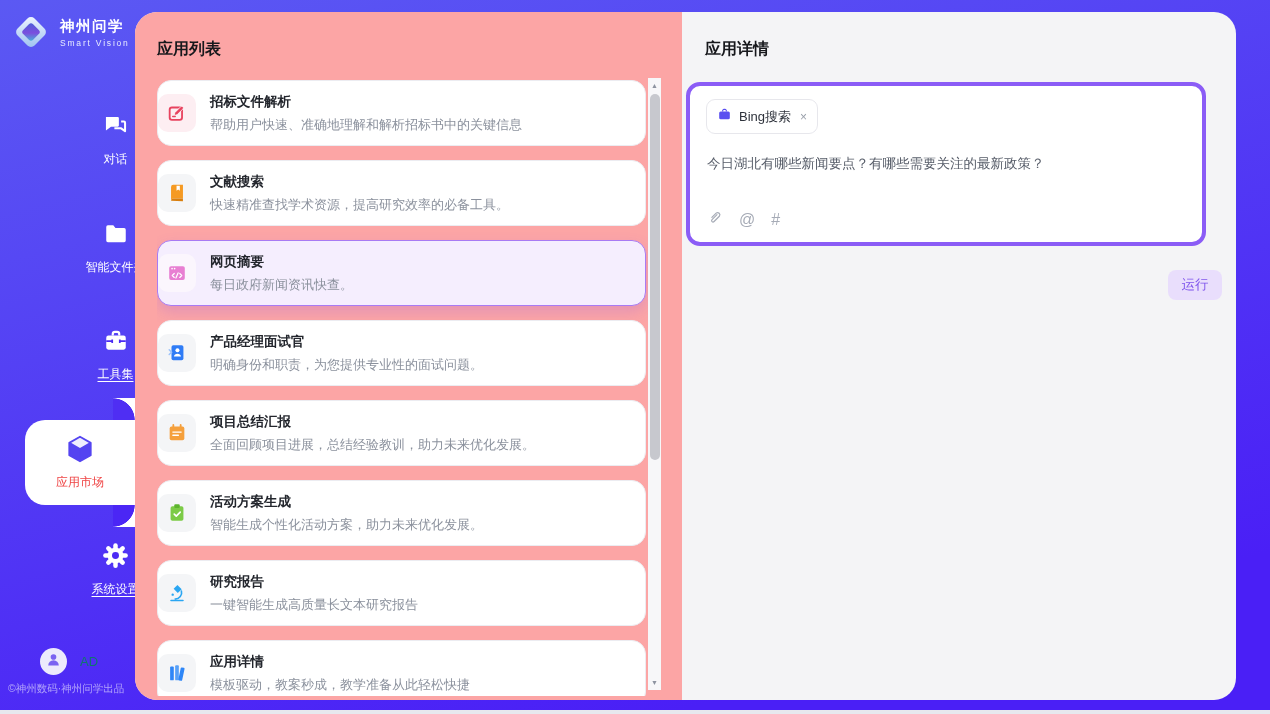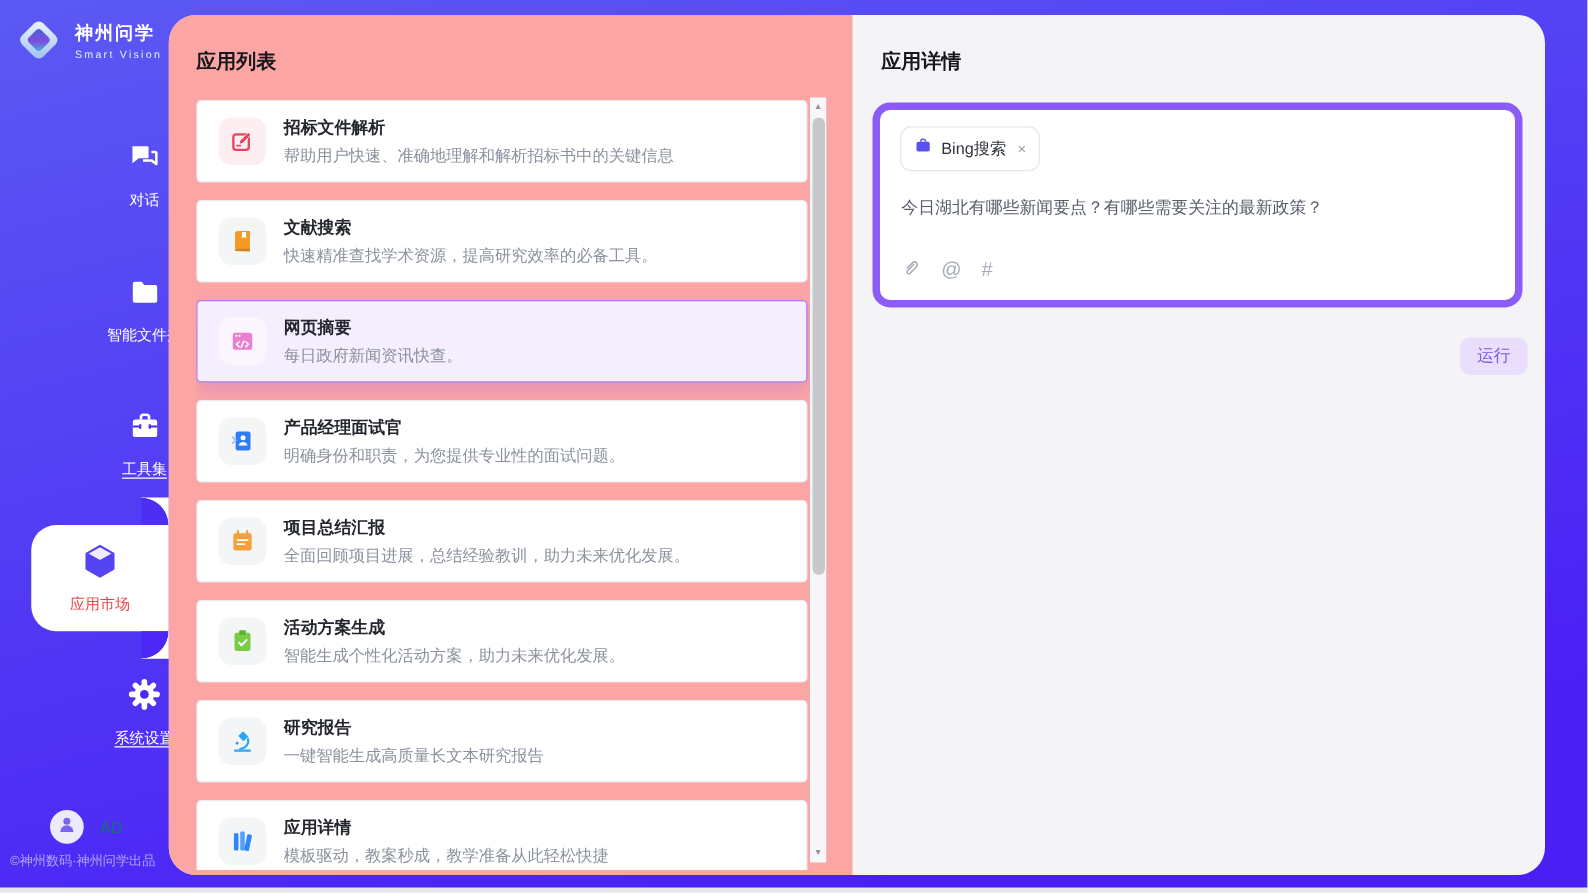--- a/index.html
+++ b/index.html
@@ -40,42 +40,42 @@
   .sidebar-footer{position:absolute;left:8px;top:682px;color:rgba(255,255,255,.55);
     font-size:10.5px;white-space:nowrap;}
   
   .content{position:absolute;left:135px;top:12px;width:1101px;height:688px;
     border-radius:22px;overflow:hidden;background:#f4f4f6;}
   .left-panel{position:absolute;left:0;top:0;width:547px;height:688px;background:#fca5a5;}
   .panel-title{font-size:16px;font-weight:700;color:#17181c;}
   .left-panel .panel-title{position:absolute;left:22px;top:27px;}
   .card-list{position:absolute;left:22px;top:68px;width:491px;height:616px;overflow:hidden;}
   .card{position:absolute;left:0;width:489px;height:66px;background:#fff;
-    border:1px solid #ececf1;border-radius:4px;display:flex;align-items:center;gap:14px;
-    padding-left:17px;box-sizing:border-box;cursor:pointer;}
+    border:1px solid #ececf1;border-radius:14px;display:flex;align-items:center;gap:14px;
+    box-sizing:border-box;cursor:pointer;}
   .c0{top:0}.c1{top:80px}.c2{top:160px}.c3{top:240px}.c4{top:320px}.c5{top:400px}.c6{top:480px}.c7{top:560px}
   .card.selected{background:#f5eefe;border:1.5px solid #a87bf3;box-shadow:0 6px 14px rgba(140,85,235,.22);}
   .card-icon{width:38px;height:38px;border-radius:10px;background:#f4f5f7;display:flex;
     align-items:center;justify-content:center;flex:none;}
   .bg-pink{background:#fdeef2;}
   .bg-lilac{background:#fbf6fd;}
   .card-text .t{font-size:13.5px;font-weight:700;color:#23262d;margin-bottom:5px;}
   .card-text .d{font-size:13px;color:#8b919d;}
   
   .scrollbar{position:absolute;left:513px;top:66px;width:13px;height:612px;background:#f7f7f9;}
   .sb-arrow{position:absolute;left:0;width:13px;height:13px;color:#8d93a0;font-size:7px;
     display:flex;align-items:center;justify-content:center;cursor:pointer;}
   .sb-up{top:1px}.sb-down{bottom:1px}
   .sb-thumb{position:absolute;left:1.5px;top:16px;width:10px;height:366px;background:#c7c8ce;
     border-radius:5px;cursor:grab;}
   
   .right-panel{position:absolute;left:547px;top:0;width:554px;height:688px;}
   .right-panel .panel-title{position:absolute;left:23px;top:27px;}
-  .input-card{position:absolute;left:16px;top:70px;width:520px;height:164px;background:#fff;
-    border:6px solid #8b5cf6;border-radius:14px;box-sizing:border-box;}
+  .input-card{position:absolute;left:4px;top:70px;width:520px;height:164px;background:#fff;
+    border:4px solid #8b5cf6;border-radius:14px;box-sizing:border-box;}
   .tool-tag{position:absolute;left:16px;top:13px;display:inline-flex;align-items:center;gap:7px;
     padding:7px 10px;border:1px solid #e7e7ec;border-radius:9px;background:#fff;}
   .tool-tag .lbl{font-size:13px;color:#2e323b;}
   .tag-close{color:#9aa0ab;font-size:12px;margin-left:2px;cursor:pointer;}
   .query{position:absolute;left:17px;top:68px;width:485px;font-size:13.5px;color:#565c68;
     line-height:1.5;cursor:text;}
   .composer-icons{position:absolute;left:16px;bottom:12px;display:flex;gap:16px;
     align-items:center;color:#a6abb6;}
   .comp-glyph{font-size:16px;cursor:pointer;}
   .run-btn{position:absolute;right:14px;top:258px;width:54px;height:30px;border:none;

